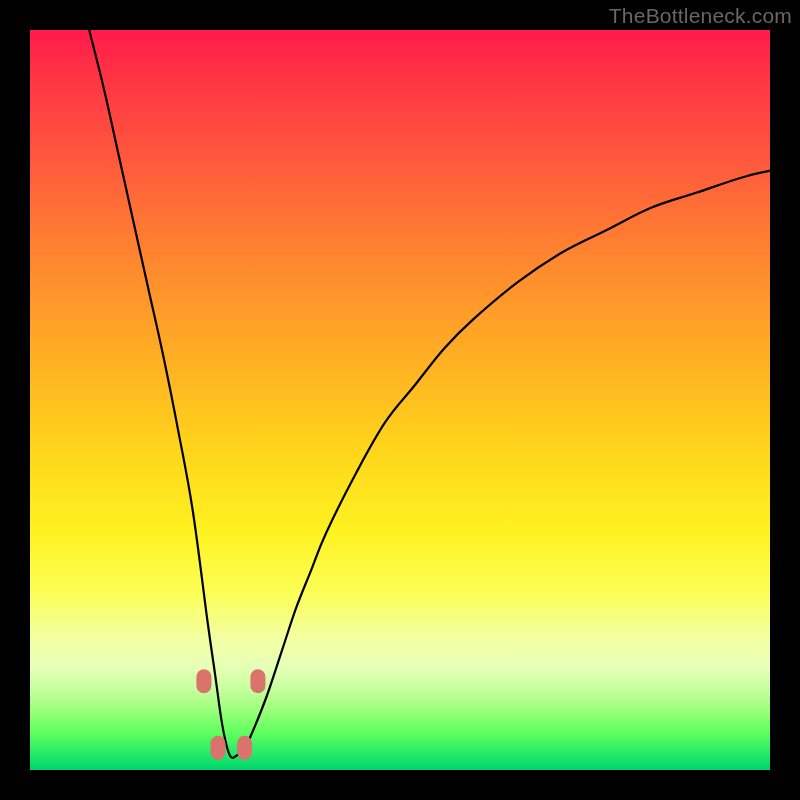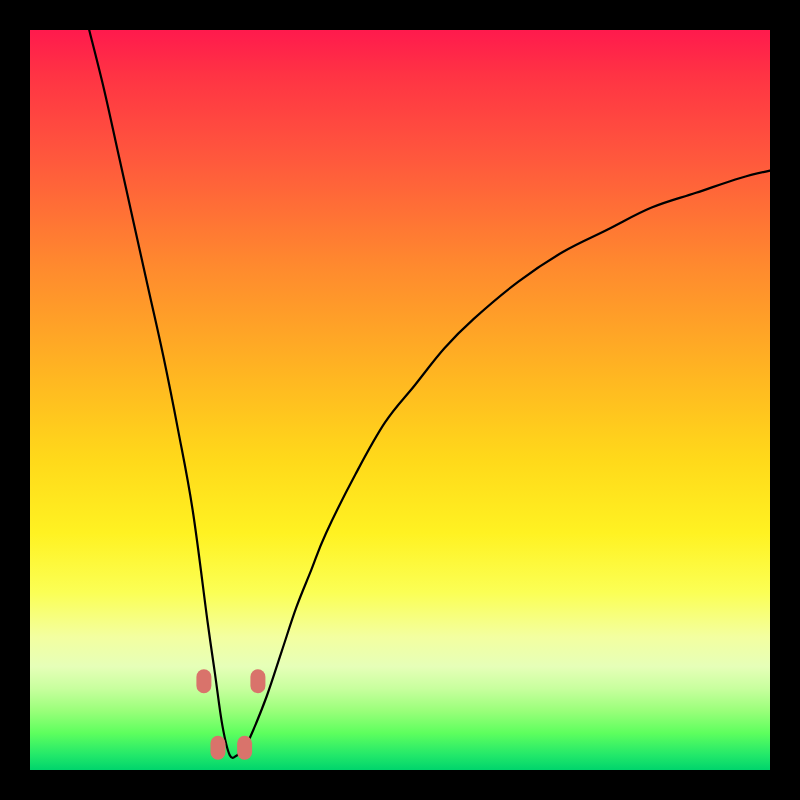--- a/index.html
+++ b/index.html
@@ -75,13 +75,14 @@
     <svg class="curve" viewBox="0 0 740 740" preserveAspectRatio="none">
       <path id="curve-path" fill="none" stroke-width="2.2" stroke-linecap="round" stroke-linejoin="round" d="M 59.20 0.00 C 61.86 10.66, 68.67 36.56, 74.00 59.20 C 79.33 81.84, 83.47 101.82, 88.80 125.80 C 94.13 149.78, 98.27 168.42, 103.60 192.40 C 108.93 216.38, 113.07 235.02, 118.40 259.00 C 123.73 282.98, 127.87 300.29, 133.20 325.60 C 138.53 350.91, 142.67 371.63, 148.00 399.60 C 153.33 427.57, 157.47 446.37, 162.80 481.00 C 168.13 515.63, 173.60 562.70, 177.60 592.00 C 181.60 621.30, 182.34 625.15, 185.00 643.80 C 187.66 662.45, 189.74 680.95, 192.40 695.60 C 195.06 710.25, 197.14 719.87, 199.80 725.20 C 202.46 730.53, 204.54 726.53, 207.20 725.20 C 209.86 723.87, 211.94 721.80, 214.60 717.80 C 217.26 713.80, 218.00 712.32, 222.00 703.00 C 226.00 693.68, 231.47 680.65, 236.80 666.00 C 242.13 651.35, 246.27 637.58, 251.60 621.60 C 256.93 605.62, 261.07 591.85, 266.40 577.20 C 271.73 562.55, 275.87 553.52, 281.20 540.20 C 286.53 526.88, 288.01 520.52, 296.00 503.20 C 303.99 485.88, 314.94 463.98, 325.60 444.00 C 336.26 424.02, 344.54 408.18, 355.20 392.20 C 365.86 376.22, 374.14 368.52, 384.80 355.20 C 395.46 341.88, 403.74 330.19, 414.40 318.20 C 425.06 306.21, 430.68 300.59, 444.00 288.60 C 457.32 276.61, 472.42 263.59, 488.40 251.60 C 504.38 239.61, 516.82 231.32, 532.80 222.00 C 548.78 212.68, 561.22 207.79, 577.20 199.80 C 593.18 191.81, 605.62 184.26, 621.60 177.60 C 637.58 170.94, 650.02 168.13, 666.00 162.80 C 681.98 157.47, 697.08 152.00, 710.40 148.00 C 723.72 144.00, 734.67 141.93, 740.00 140.60" stroke="#000000"></path>
       <g id="markers">
           <rect x="166.40" y="639.20" width="15" height="24" rx="7.5" ry="7.5" class="marker" fill="#d9736b"></rect>
           <rect x="180.46" y="705.80" width="15" height="24" rx="7.5" ry="7.5" class="marker" fill="#d9736b"></rect>
           <rect x="207.10" y="705.80" width="15" height="24" rx="7.5" ry="7.5" class="marker" fill="#d9736b"></rect>
           <rect x="220.42" y="639.20" width="15" height="24" rx="7.5" ry="7.5" class="marker" fill="#d9736b"></rect>
         </g>
     </svg>
   </div>
+  <div class="watermark">TheBottleneck.com</div>
 </div>
 
 </body></html>

